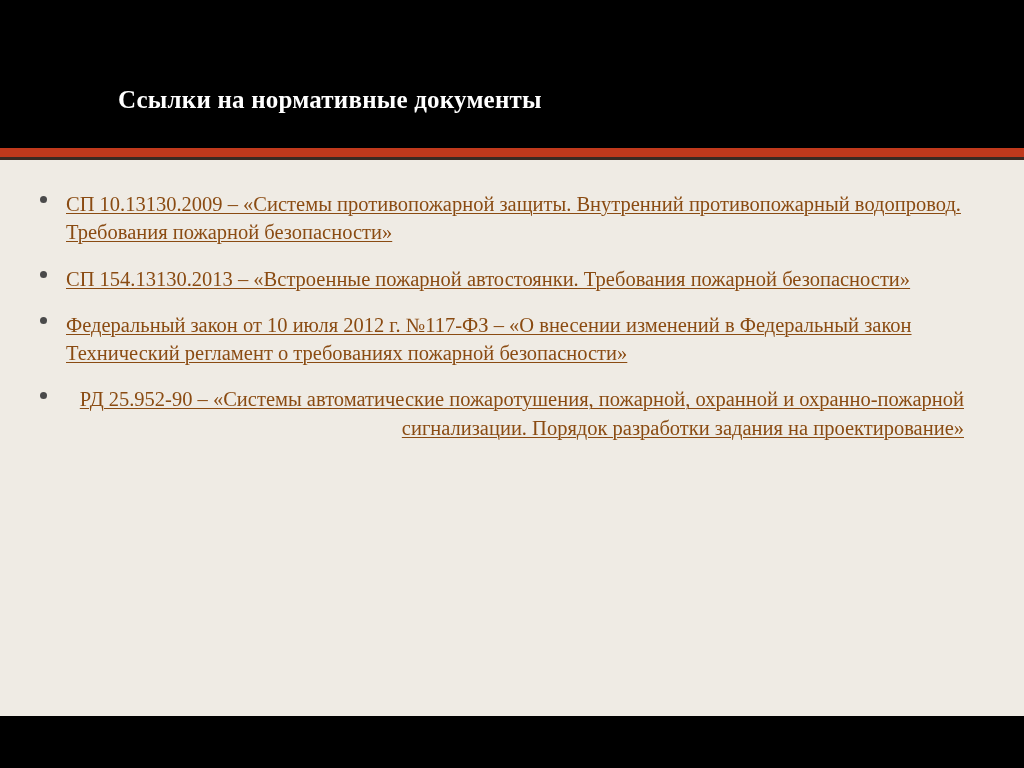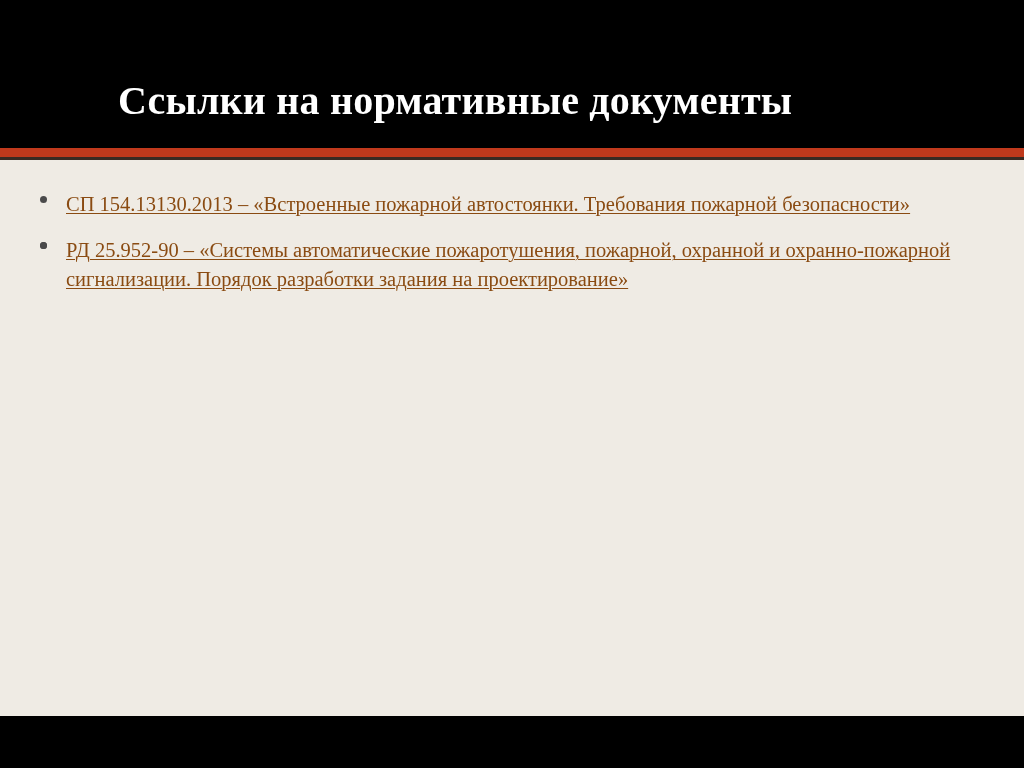--- a/index.html
+++ b/index.html
@@ -30,21 +30,21 @@
     height: 148px;
     background: #000000;
   }
   .title-text {
     position: absolute;
     left: 118px;
     top: 100px;
     transform: translateY(-50%);
     color: #ffffff;
     font-family: "Liberation Serif", serif;
-    font-size: 40px;
+    font-size: 25px;
     font-weight: bold;
     letter-spacing: 0.2px;
     white-space: nowrap;
   }
   
   .accent-rule {
     position: absolute;
     top: 148px;
     left: 0;
     width: 1024px;
@@ -88,20 +88,21 @@
     position: relative;
     padding-left: 32px;
     margin: 0 0 18px 0;
     font-family: "Liberation Serif", serif;
     font-size: 20.5px;
     line-height: 1.38;
     color: #8a4b12;
   }
   ul.bullet-list > li:last-child {
     margin-bottom: 12px;
+    text-align: right;
   }
   ul.bullet-list > li .bullet-dot {
     position: absolute;
     left: 6px;
     top: 0.30em;
     width: 7px;
     height: 7px;
     border-radius: 50%;
     background: #4a4a4a;
   }
@@ -122,24 +123,29 @@
     <div class="title-text">Ссылки на нормативные документы</div>
   </div>
 
   <div class="accent-rule"></div>
   <div class="accent-rule-shadow"></div>
 
   <div class="content">
     <ul class="bullet-list">
       <li>
         <span class="bullet-dot"></span>
+        <span class="link-text">СП 10.13130.2009 – «Системы противопожарной защиты. Внутренний противопожарный водопровод. Требования пожарной безопасности»</span>
+      </li>
+      <li>
+        <span class="bullet-dot"></span>
         <span class="link-text">СП 154.13130.2013 – «Встроенные пожарной автостоянки. Требования пожарной безопасности»</span>
       </li>
       <li>
         <span class="bullet-dot"></span>
+        <span class="link-text">Федеральный закон от 10 июля 2012 г. №117-ФЗ – «О внесении изменений в Федеральный закон Технический регламент о требованиях пожарной безопасности»</span>
       </li>
       <li>
         <span class="bullet-dot"></span>
         <span class="link-text">РД 25.952-90 – «Системы автоматические пожаротушения, пожарной, охранной и охранно-пожарной сигнализации. Порядок разработки задания на проектирование»</span>
       </li>
     </ul>
   </div>
 
   <div class="bottom-band"></div>
 

